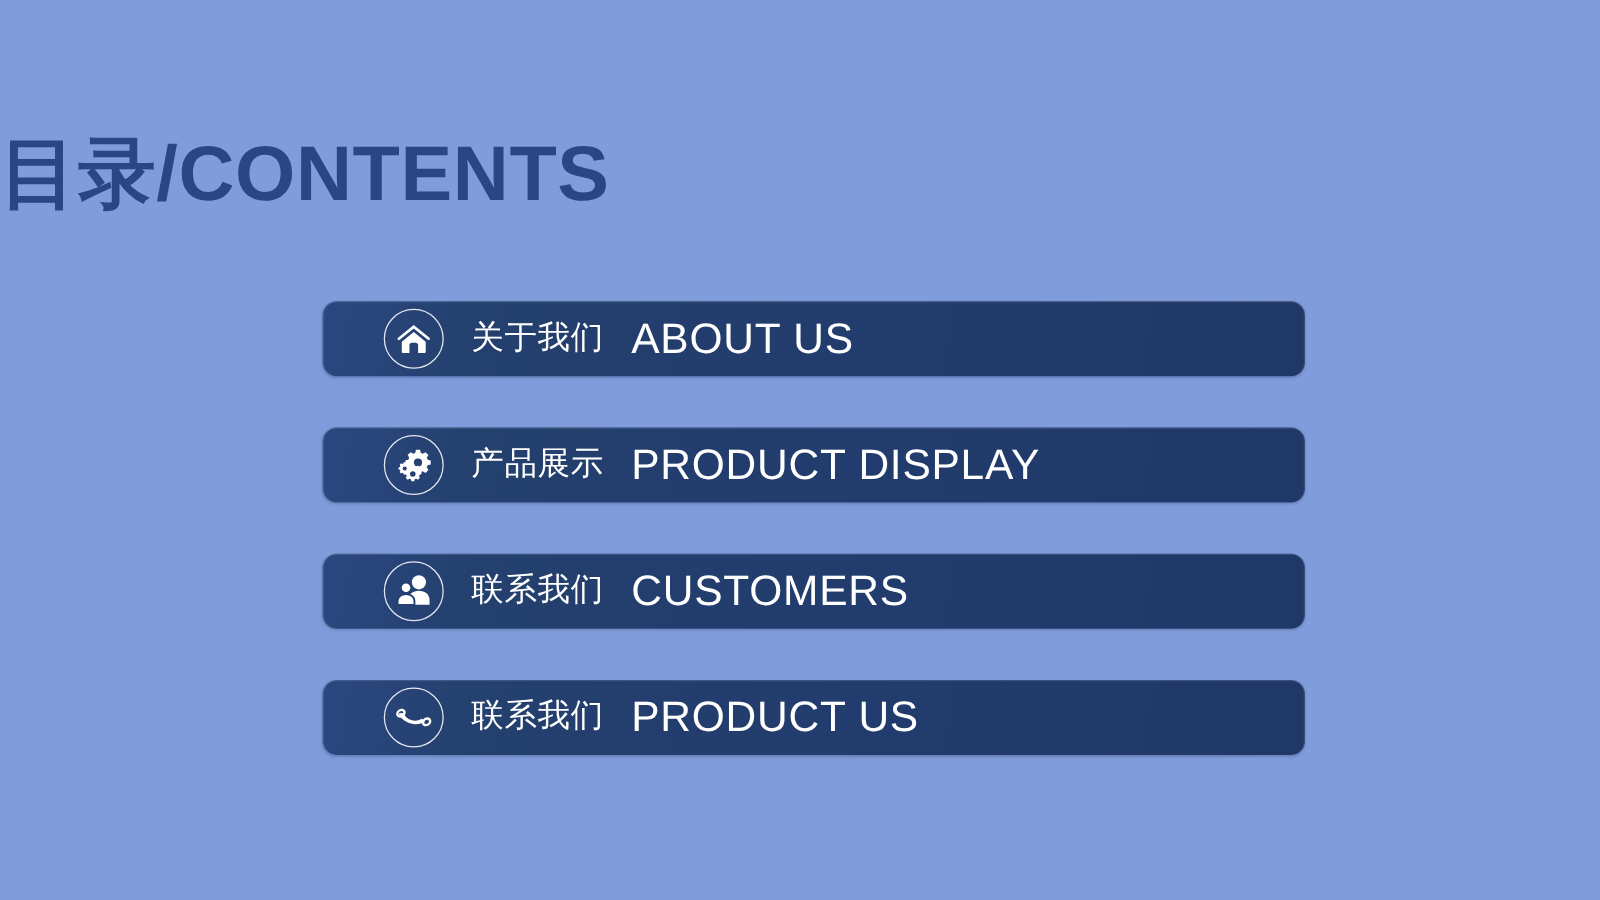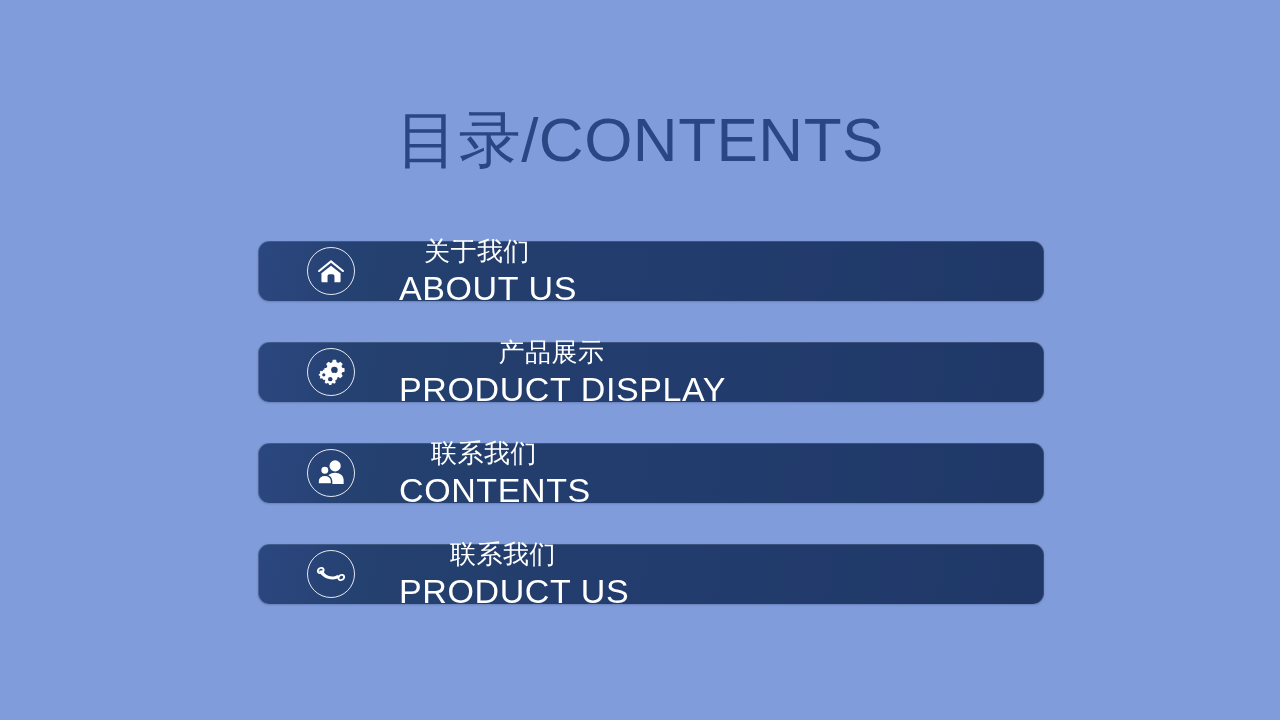--- a/index.html
+++ b/index.html
@@ -18,24 +18,23 @@
     width: 1280px;
     height: 720px;
     background: #819cda;
   }
   
   .slide-title {
     position: absolute;
     top: 97px;
     left: 0;
     width: 1280px;
-    text-align: center;
     font-size: 62px;
     line-height: 86px;
-    font-weight: 400;
+    font-weight: 700;
     letter-spacing: 0.5px;
     color: #2b4783;
     white-space: nowrap;
   }
   
   .contents-list {
     position: absolute;
     top: 241px;
     left: 258px;
     width: 786px;
@@ -65,24 +64,23 @@
     border: 1.4px solid rgba(255,255,255,0.88);
     display: flex;
     align-items: center;
     justify-content: center;
     box-sizing: border-box;
   }
   .item-icon svg { display: block; }
 
   .item-labels {
     display: flex;
-    align-items: center;
+    align-items: flex-start;
     margin-left: 22px;
     white-space: nowrap;
-    flex-direction: column;
   }
   .label-cn {
     font-size: 26px;
     color: #ffffff;
     letter-spacing: 0.5px;
   }
   .label-en {
     font-size: 34px;
     color: #ffffff;
     margin-left: 22px;
@@ -141,21 +139,21 @@
             <circle cx="21.4" cy="8.4" r="6.0"></circle>
             <path d="M21.4 15.6c-5.2 0-9.1 3.2-9.1 7.7v4.3h18.2v-4.3c0-4.5-3.9-7.7-9.1-7.7z"></path>
 
             <circle cx="10.4" cy="13.0" r="4.5" stroke="#25406f" stroke-width="1.6"></circle>
             <path d="M10.4 18.4c-4.1 0-7.2 2.5-7.2 6.0v3.2h14.4v-3.2c0-3.5-3.1-6.0-7.2-6.0z" stroke="#25406f" stroke-width="1.6"></path>
           </g>
         </svg>
       </span>
       <span class="item-labels">
         <span class="label-cn">联系我们</span>
-        <span class="label-en">CONTENTS</span>
+        <span class="label-en">CUSTOMERS</span>
       </span>
     </div>
 
     <div class="content-item">
       <span class="item-icon">
         <svg width="30" height="30" viewBox="0 0 32 32" aria-hidden="true">
           <g fill="#ffffff" transform="rotate(-34 16 16)">
 
             <path d="M9.0 3.2c-2.4 0-4.3 1.6-4.3 3.6s1.9 3.6 4.3 3.6 4.3-1.6 4.3-3.6S11.4 3.2 9.0 3.2zm0 1.9c1.2 0 2.2.76 2.2 1.7S10.2 8.5 9.0 8.5 6.8 7.74 6.8 6.8 7.8 5.1 9.0 5.1z"></path>
             <path d="M23.0 21.6c-2.4 0-4.3 1.6-4.3 3.6s1.9 3.6 4.3 3.6 4.3-1.6 4.3-3.6-1.9-3.6-4.3-3.6zm0 1.9c1.2 0 2.2.76 2.2 1.7s-1.0 1.7-2.2 1.7-2.2-.76-2.2-1.7 1.0-1.7 2.2-1.7z"></path>

